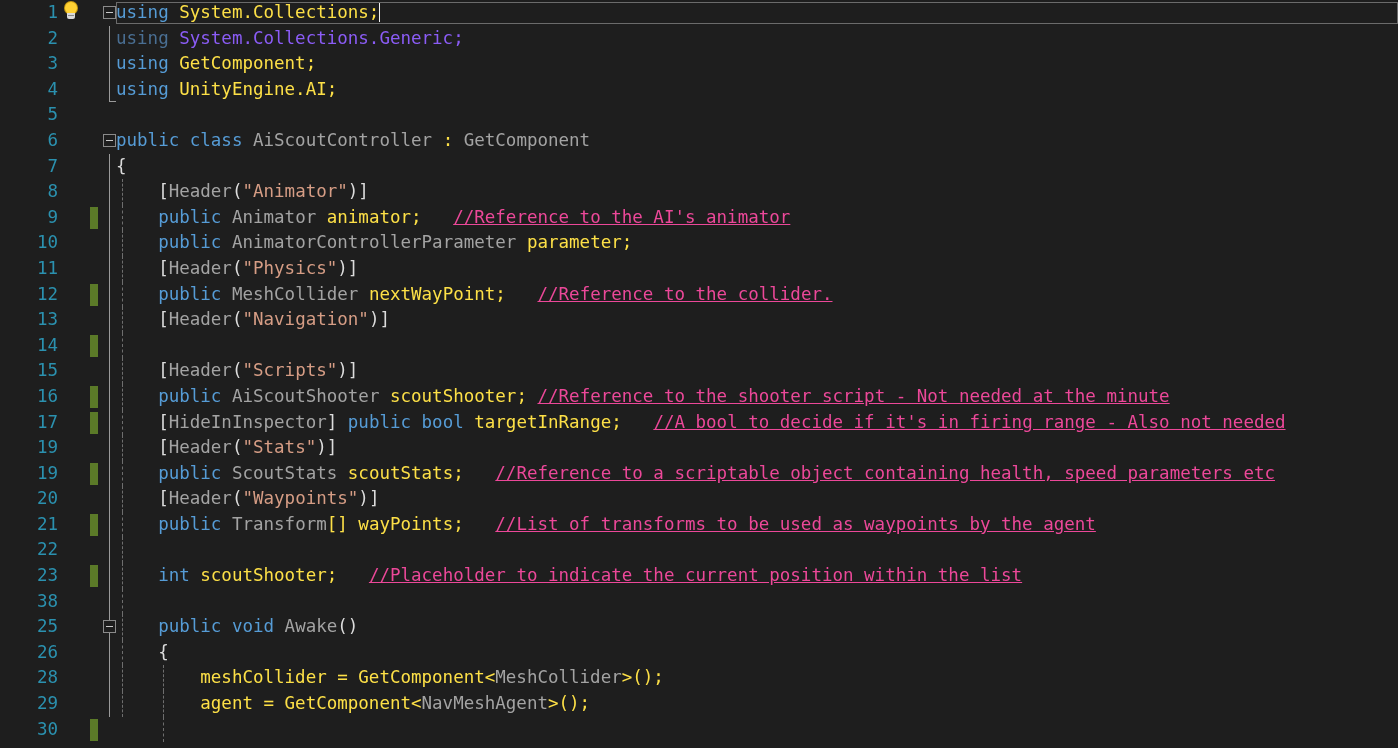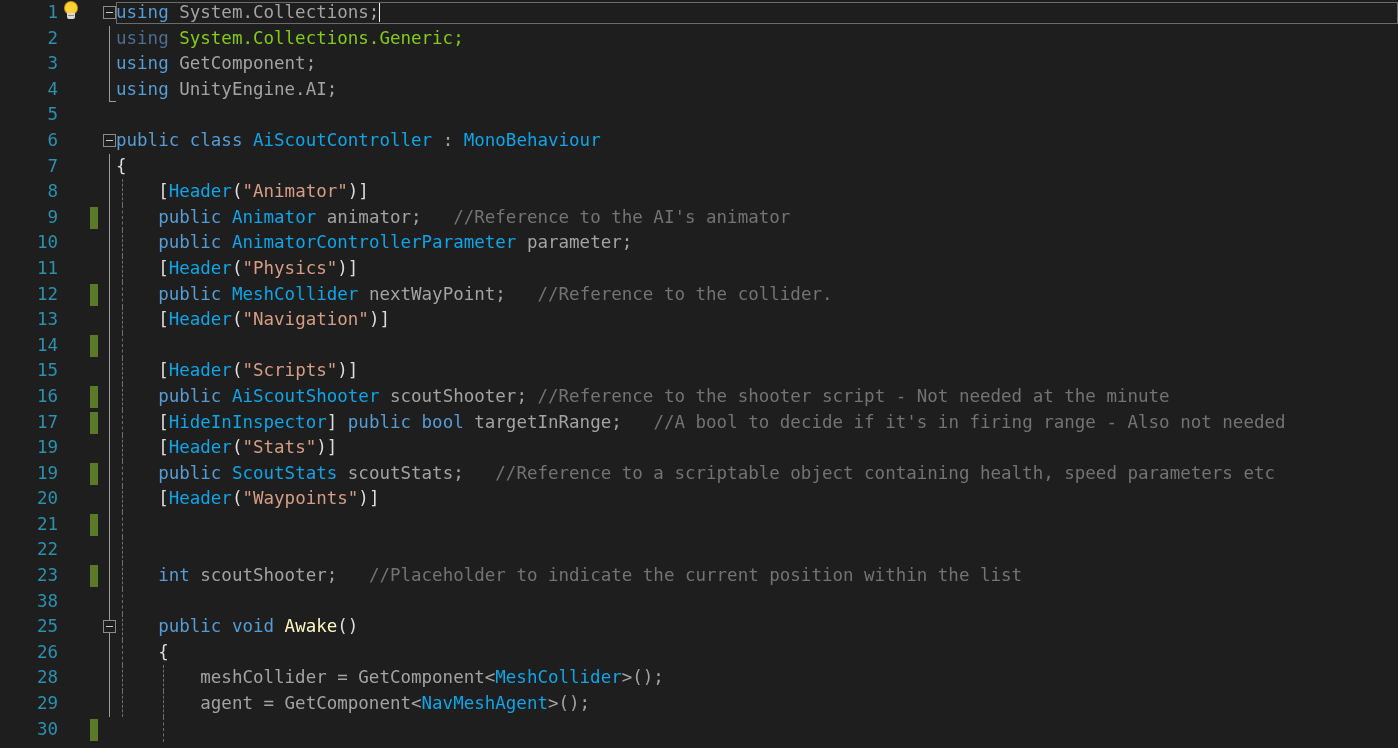--- a/index.html
+++ b/index.html
@@ -166,60 +166,60 @@
     display: inline-block;
     width: 1px;
     height: 19px;
     background: #f0f0f0;
     vertical-align: -4px;
     margin-left: 0px;
   }
 
   
   .kw   { color: #569cd6; }
-  .type { color: #0ea5e9; text-align: center; }
-  .id   { color: #a3a3a3; }
-  .cmt  { color: #737373; }
+  .type { color: #a3a3a3; text-align: center; }
+  .id   { color: #fde047; }
+  .cmt  { color: #ec4899; text-decoration: underline; }
   .str  { color: #d69d85; }
-  .meth { color: #fef9c3; }
+  .meth { color: #a3a3a3; }
   .punct{ color: #dcdcdc; }
   .dim-kw { color: #4a6f93; }
-  .dim    { color: #84cc16; }
+  .dim    { color: #8b5cf6; }
 </style>
 </head>
 <body>
 
 <div id="chrome-sliver">
   <div class="seg-a"></div>
   <div class="seg-b"></div>
 </div>
 
 <div id="editor">
   <div id="rows">
       <div class="row current"><span class="linenum">1</span><span class="bulb"><span class="glass"></span><span class="base"></span></span><span class="foldbox"></span><span class="cl-box"></span><span class="code"><span class="kw">using</span><span class="id"> System.Collections;</span><span class="caret"></span></span></div>
       <div class="row"><span class="linenum">2</span><span class="foldline"></span><span class="code"><span class="dim-kw">using</span><span class="dim"> System.Collections.Generic;</span></span></div>
       <div class="row"><span class="linenum">3</span><span class="foldline"></span><span class="code"><span class="kw">using</span><span class="id"> GetComponent;</span></span></div>
       <div class="row"><span class="linenum">4</span><span class="foldline corner"></span><span class="code"><span class="kw">using</span><span class="id"> UnityEngine.AI;</span></span></div>
       <div class="row"><span class="linenum">5</span><span class="code"></span></div>
-      <div class="row"><span class="linenum">6</span><span class="foldbox"></span><span class="code"><span class="kw">public class </span><span class="type">AiScoutController</span><span class="id"> : </span><span class="type">MonoBehaviour</span></span></div>
+      <div class="row"><span class="linenum">6</span><span class="foldbox"></span><span class="code"><span class="kw">public class </span><span class="type">AiScoutController</span><span class="id"> : </span><span class="type">GetComponent</span></span></div>
       <div class="row"><span class="linenum">7</span><span class="foldline"></span><span class="code"><span class="punct">{</span></span></div>
       <div class="row"><span class="linenum">8</span><span class="foldline"></span><span class="guide g1"></span><span class="code"><span class="punct">    [</span><span class="type">Header</span><span class="punct">(</span><span class="str">"Animator"</span><span class="punct">)]</span></span></div>
       <div class="row"><span class="linenum">9</span><span class="changebar"></span><span class="foldline"></span><span class="guide g1"></span><span class="code"><span class="id">    </span><span class="kw">public </span><span class="type">Animator</span><span class="id"> animator;   </span><span class="cmt">//Reference to the AI's animator</span></span></div>
       <div class="row"><span class="linenum">10</span><span class="foldline"></span><span class="guide g1"></span><span class="code"><span class="id">    </span><span class="kw">public </span><span class="type">AnimatorControllerParameter</span><span class="id"> parameter;</span></span></div>
       <div class="row"><span class="linenum">11</span><span class="foldline"></span><span class="guide g1"></span><span class="code"><span class="punct">    [</span><span class="type">Header</span><span class="punct">(</span><span class="str">"Physics"</span><span class="punct">)]</span></span></div>
       <div class="row"><span class="linenum">12</span><span class="changebar"></span><span class="foldline"></span><span class="guide g1"></span><span class="code"><span class="id">    </span><span class="kw">public </span><span class="type">MeshCollider</span><span class="id"> nextWayPoint;   </span><span class="cmt">//Reference to the collider.</span></span></div>
       <div class="row"><span class="linenum">13</span><span class="foldline"></span><span class="guide g1"></span><span class="code"><span class="punct">    [</span><span class="type">Header</span><span class="punct">(</span><span class="str">"Navigation"</span><span class="punct">)]</span></span></div>
       <div class="row"><span class="linenum">14</span><span class="changebar"></span><span class="foldline"></span><span class="guide g1"></span></div>
       <div class="row"><span class="linenum">15</span><span class="foldline"></span><span class="guide g1"></span><span class="code"><span class="punct">    [</span><span class="type">Header</span><span class="punct">(</span><span class="str">"Scripts"</span><span class="punct">)]</span></span></div>
       <div class="row"><span class="linenum">16</span><span class="changebar"></span><span class="foldline"></span><span class="guide g1"></span><span class="code"><span class="id">    </span><span class="kw">public </span><span class="type">AiScoutShooter</span><span class="id"> scoutShooter; </span><span class="cmt">//Reference to the shooter script - Not needed at the minute</span></span></div>
       <div class="row"><span class="linenum">17</span><span class="changebar"></span><span class="foldline"></span><span class="guide g1"></span><span class="code"><span class="punct">    [</span><span class="type">HideInInspector</span><span class="punct">] </span><span class="kw">public bool</span><span class="id"> targetInRange;   </span><span class="cmt">//A bool to decide if it's in firing range - Also not needed</span></span></div>
       <div class="row"><span class="linenum">19</span><span class="foldline"></span><span class="guide g1"></span><span class="code"><span class="punct">    [</span><span class="type">Header</span><span class="punct">(</span><span class="str">"Stats"</span><span class="punct">)]</span></span></div>
       <div class="row"><span class="linenum">19</span><span class="changebar"></span><span class="foldline"></span><span class="guide g1"></span><span class="code"><span class="id">    </span><span class="kw">public </span><span class="type">ScoutStats</span><span class="id"> scoutStats;   </span><span class="cmt">//Reference to a scriptable object containing health, speed parameters etc</span></span></div>
       <div class="row"><span class="linenum">20</span><span class="foldline"></span><span class="guide g1"></span><span class="code"><span class="punct">    [</span><span class="type">Header</span><span class="punct">(</span><span class="str">"Waypoints"</span><span class="punct">)]</span></span></div>
-      <div class="row"><span class="linenum">21</span><span class="changebar"></span><span class="foldline"></span><span class="guide g1"></span></div>
+      <div class="row"><span class="linenum">21</span><span class="changebar"></span><span class="foldline"></span><span class="guide g1"></span><span class="code"><span class="id">    </span><span class="kw">public </span><span class="type">Transform</span><span class="id">[] wayPoints;   </span><span class="cmt">//List of transforms to be used as waypoints by the agent</span></span></div>
       <div class="row"><span class="linenum">22</span><span class="foldline"></span><span class="guide g1"></span><span class="code"></span></div>
       <div class="row"><span class="linenum">23</span><span class="changebar"></span><span class="foldline"></span><span class="guide g1"></span><span class="code"><span class="id">    </span><span class="kw">int</span><span class="id"> scoutShooter;   </span><span class="cmt">//Placeholder to indicate the current position within the list</span></span></div>
       <div class="row"><span class="linenum">38</span><span class="foldline"></span><span class="guide g1"></span><span class="code"></span></div>
       <div class="row"><span class="linenum">25</span><span class="foldline"></span><span class="foldbox"></span><span class="guide g1"></span><span class="code"><span class="id">    </span><span class="kw">public void </span><span class="meth">Awake</span><span class="punct">()</span></span></div>
       <div class="row"><span class="linenum">26</span><span class="foldline"></span><span class="guide g1"></span><span class="code"><span class="punct">    {</span></span></div>
       <div class="row"><span class="linenum">28</span><span class="foldline"></span><span class="guide g1"></span><span class="guide g2"></span><span class="code"><span class="id">        meshCollider = GetComponent&lt;</span><span class="type">MeshCollider</span><span class="id">&gt;();</span></span></div>
       <div class="row"><span class="linenum">29</span><span class="foldline"></span><span class="guide g1"></span><span class="guide g2"></span><span class="code"><span class="id">        agent = GetComponent&lt;</span><span class="type">NavMeshAgent</span><span class="id">&gt;();</span></span></div>
       <div class="row"><span class="linenum">30</span><span class="changebar"></span><span class="guide g2"></span><span class="code"></span></div>
     </div>
 </div>

